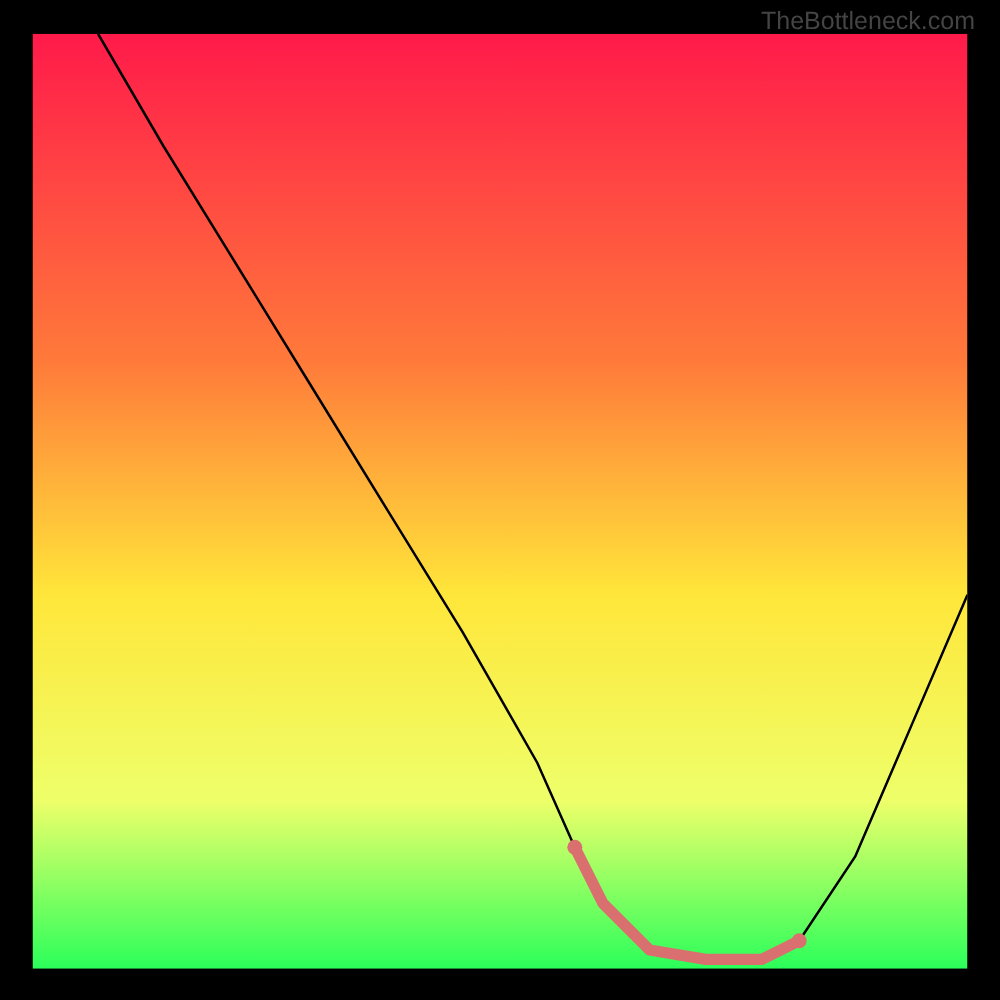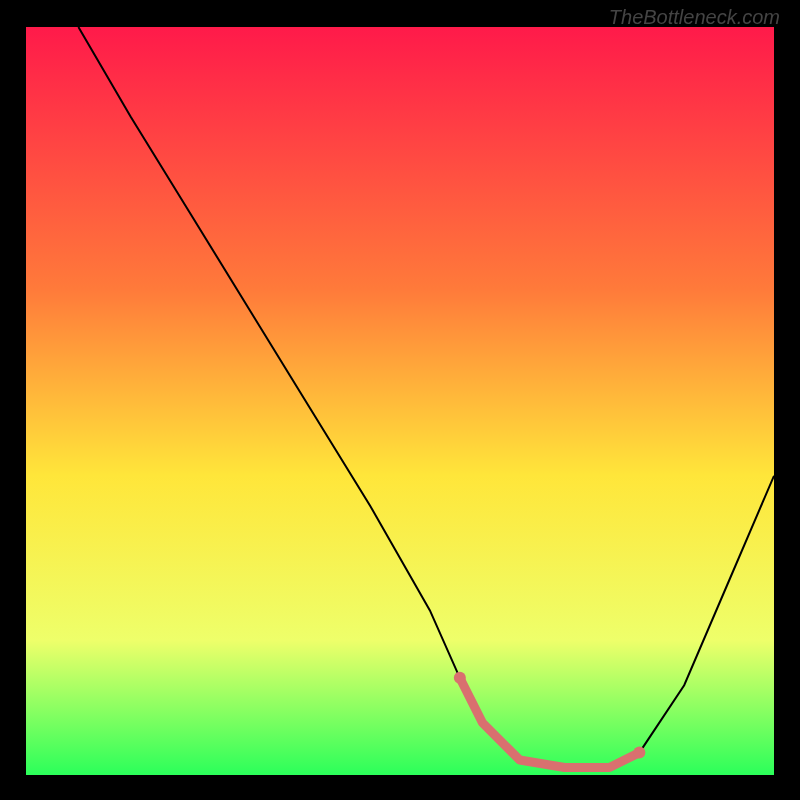--- a/index.html
+++ b/index.html
@@ -12,21 +12,20 @@
     font-family: Arial, sans-serif;
   }
   .watermark {
     position: absolute;
     top: 6px;
     right: 20px;
     color: #444;
     font-size: 20px;
     font-weight: 500;
     z-index: 10;
-    font-style: italic;
   }
   .chart-area {
     position: absolute;
     left: 26px;
     top: 27px;
     width: 748px;
     height: 748px;
   }
   .chart-area svg {
     display: block;

